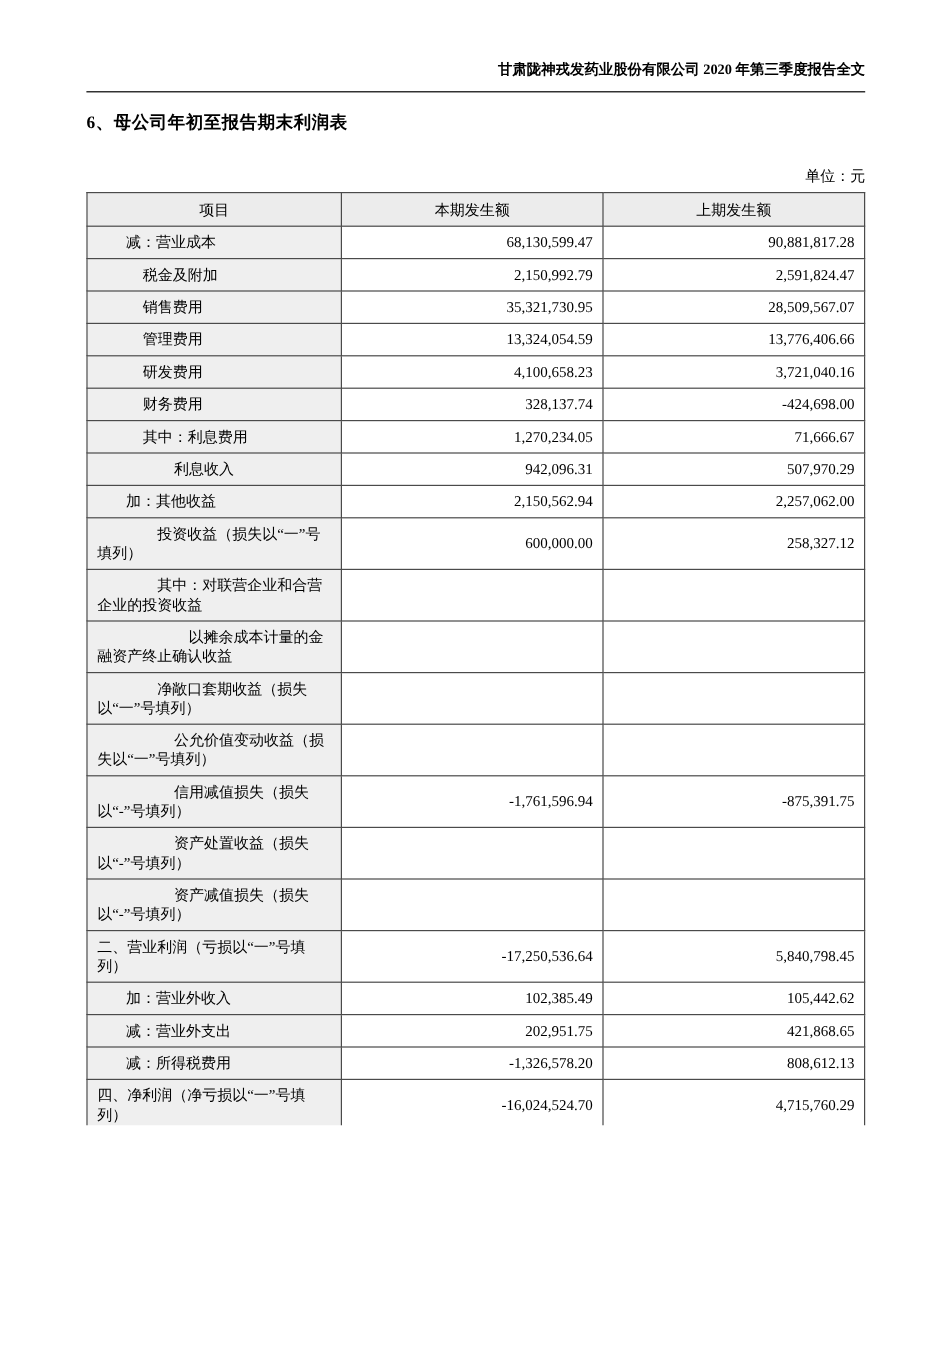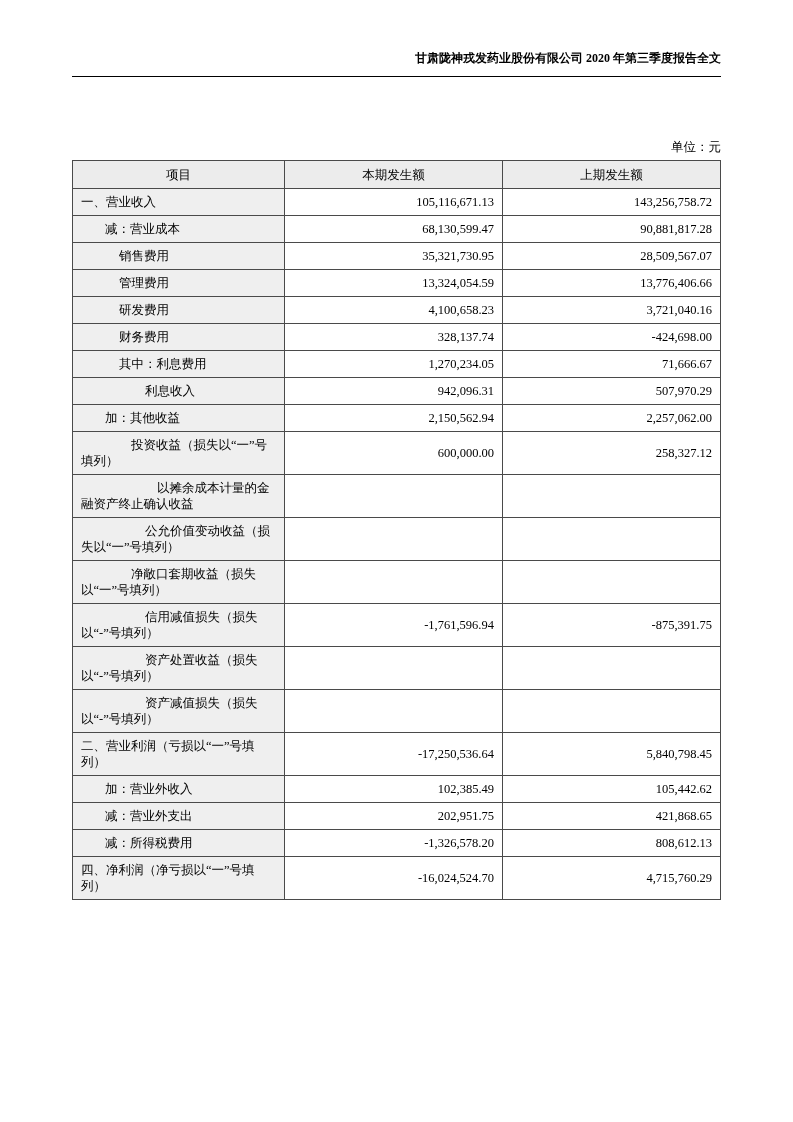--- a/index.html
+++ b/index.html
@@ -119,49 +119,50 @@
     margin-top: 48px;
   }
 </style>
 </head>
 <body>
 
 <div class="page">
 
   <div class="doc-header">甘肃陇神戎发药业股份有限公司 2020 年第三季度报告全文</div>
 
+  <div class="section-title">6、母公司年初至报告期末利润表</div>
 
   <div class="unit-label">单位：元</div>
 
   <table class="income-table">
     <colgroup>
       <col class="col-label">
       <col class="col-num">
       <col class="col-num">
     </colgroup>
     <thead>
       <tr>
         <th>项目</th>
         <th>本期发生额</th>
         <th>上期发生额</th>
       </tr>
     </thead>
     <tbody>
 
-    <tr>
-          <td class="c-label ind-0">一、营业收入</td>
-          <td class="c-num">105,116,671.13</td>
-          <td class="c-num">143,256,758.72</td>
-        </tr>
         <tr>
           <td class="c-label ind-1">减：营业成本</td>
           <td class="c-num">68,130,599.47</td>
           <td class="c-num">90,881,817.28</td>
         </tr>
         <tr>
+          <td class="c-label ind-2">税金及附加</td>
+          <td class="c-num">2,150,992.79</td>
+          <td class="c-num">2,591,824.47</td>
+        </tr>
+        <tr>
           <td class="c-label ind-2">销售费用</td>
           <td class="c-num">35,321,730.95</td>
           <td class="c-num">28,509,567.07</td>
         </tr>
         <tr>
           <td class="c-label ind-2">管理费用</td>
           <td class="c-num">13,324,054.59</td>
           <td class="c-num">13,776,406.66</td>
         </tr>
         <tr>
@@ -188,31 +189,36 @@
           <td class="c-label ind-1">加：其他收益</td>
           <td class="c-num">2,150,562.94</td>
           <td class="c-num">2,257,062.00</td>
         </tr>
         <tr>
           <td class="c-label ind-3">投资收益（损失以“一”号填列）</td>
           <td class="c-num">600,000.00</td>
           <td class="c-num">258,327.12</td>
         </tr>
         <tr>
+          <td class="c-label ind-3">其中：对联营企业和合营企业的投资收益</td>
+          <td class="c-num"></td>
+          <td class="c-num"></td>
+        </tr>
+        <tr>
           <td class="c-label ind-5">以摊余成本计量的金融资产终止确认收益</td>
           <td class="c-num"></td>
           <td class="c-num"></td>
         </tr>
         <tr>
+          <td class="c-label ind-3">净敞口套期收益（损失以“一”号填列）</td>
+          <td class="c-num"></td>
+          <td class="c-num"></td>
+        </tr>
+        <tr>
           <td class="c-label ind-4">公允价值变动收益（损失以“一”号填列）</td>
-          <td class="c-num"></td>
-          <td class="c-num"></td>
-        </tr>
-        <tr>
-          <td class="c-label ind-3">净敞口套期收益（损失以“一”号填列）</td>
           <td class="c-num"></td>
           <td class="c-num"></td>
         </tr>
         <tr>
           <td class="c-label ind-4">信用减值损失（损失以“-”号填列）</td>
           <td class="c-num">-1,761,596.94</td>
           <td class="c-num">-875,391.75</td>
         </tr>
         <tr>
           <td class="c-label ind-4">资产处置收益（损失以“-”号填列）</td>

